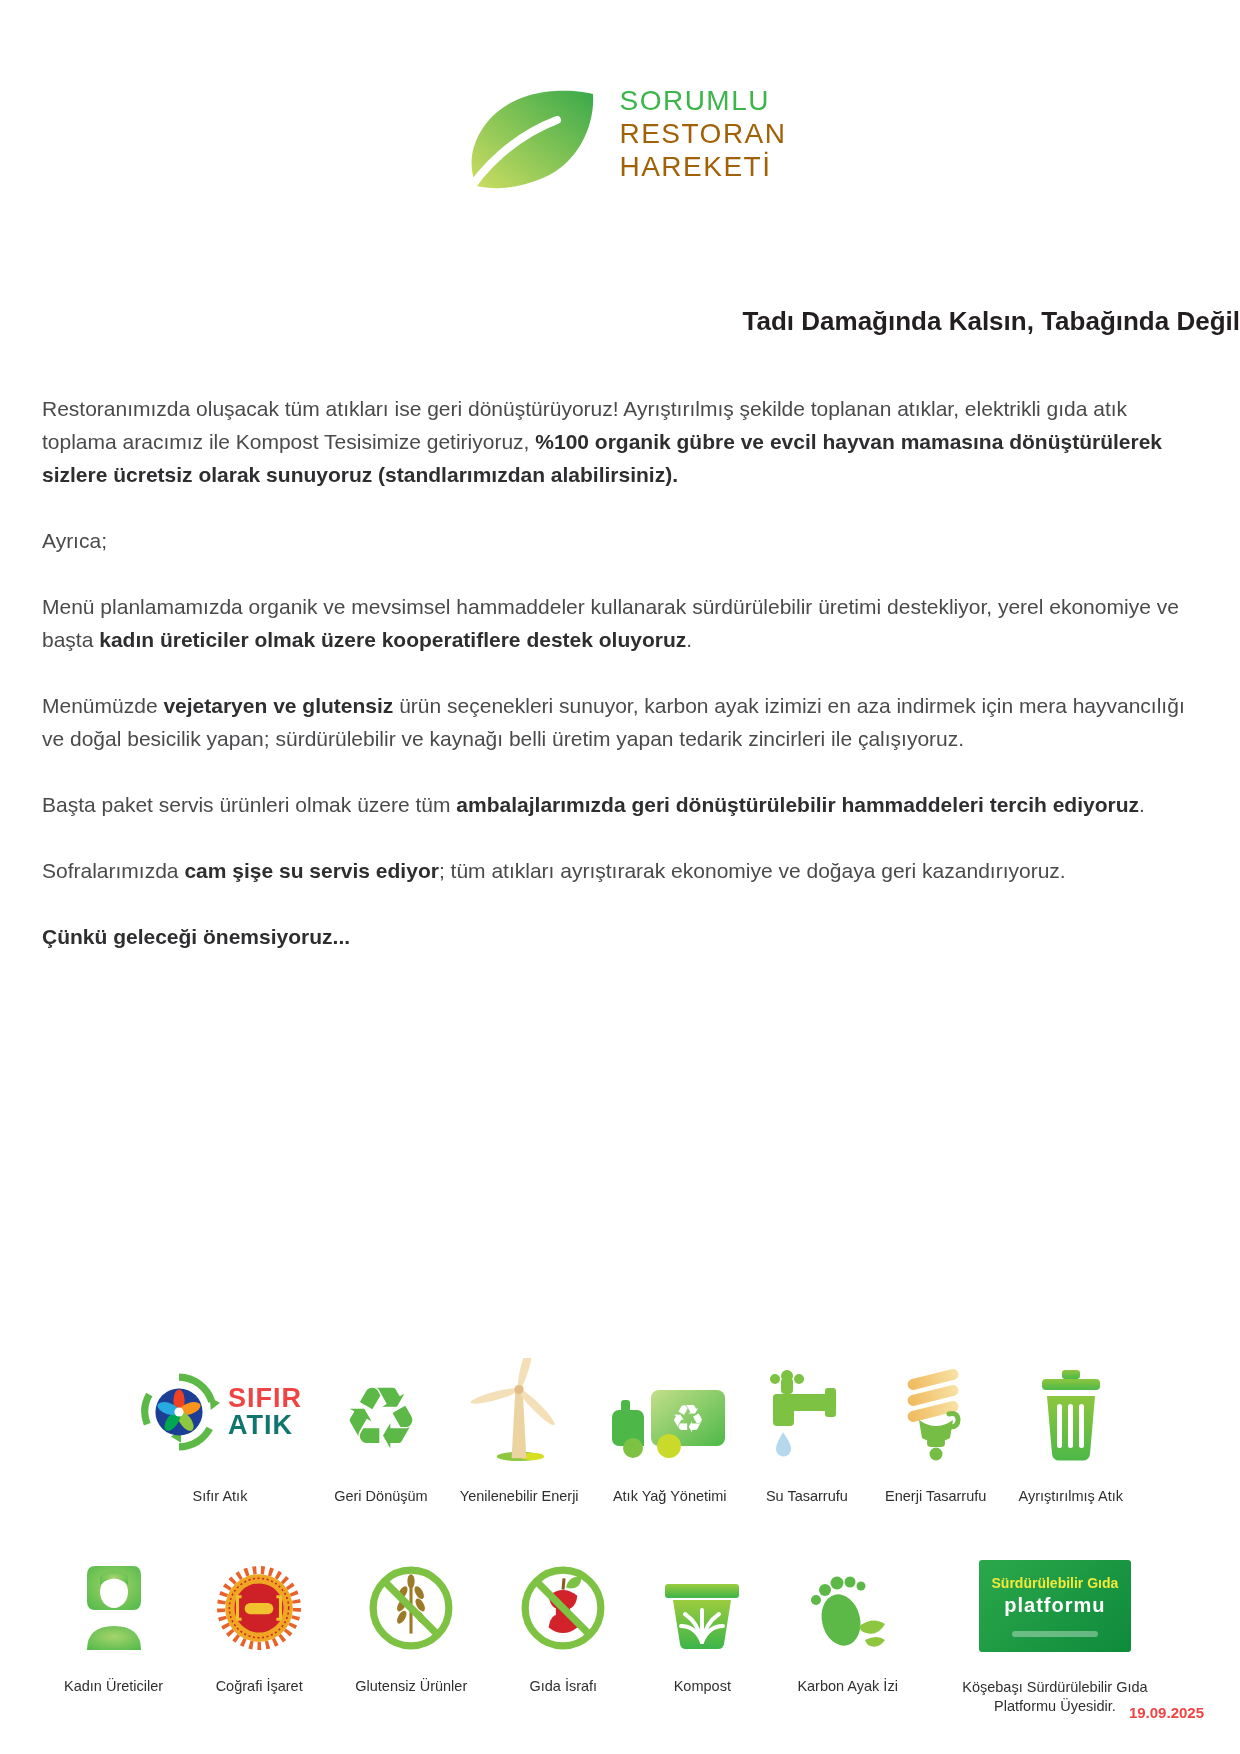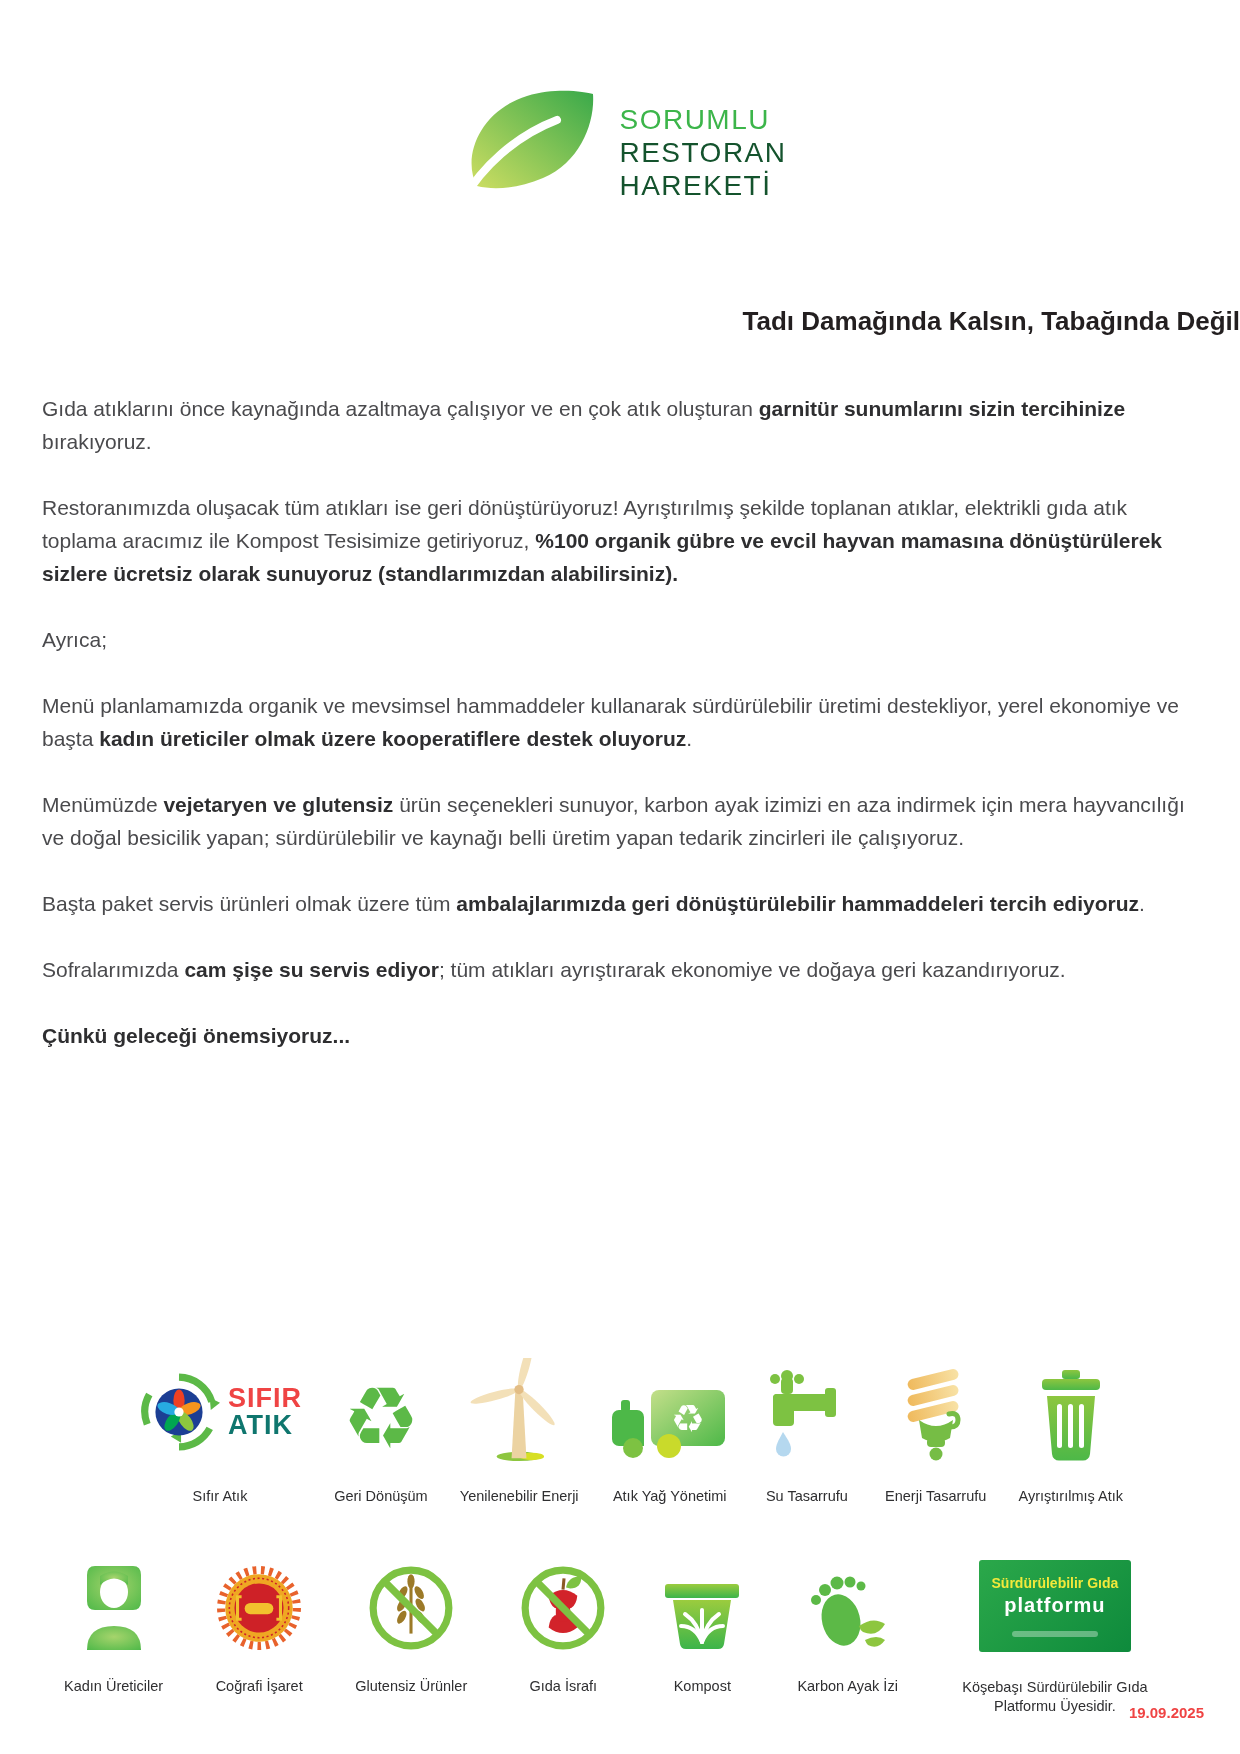--- a/index.html
+++ b/index.html
@@ -3,25 +3,25 @@
 <meta charset="utf-8">
 <style>
   * { margin:0; padding:0; box-sizing:border-box; }
   body { background:#888; font-family:"Liberation Sans", sans-serif; }
   .page {
     position:relative; width:1240px; height:1754px; background:#ffffff;
     margin:0 auto; overflow:hidden; color:#47474a;
   }
   
   .header-logo { position:absolute; top:84px; left:0; right:0;
-    display:flex; justify-content:center; align-items:flex-end; gap:16px; }
+    display:flex; justify-content:center; align-items:flex-start; gap:16px; }
   .logo-text { display:flex; flex-direction:column; font-size:28px;
     letter-spacing:1.5px; line-height:33px; font-weight:400; }
   .logo-l1 { color:#3cb54a; }
-  .logo-l2, .logo-l3 { color:#14532d; }
+  .logo-l2, .logo-l3 { color:#a16207; }
   
   .doc-title { position:absolute; top:306px; left:0; width:100%;
     text-align:right; font-size:26px; font-weight:bold; color:#231f20; }
   
   .body-text { position:absolute; top:392px; left:42px; width:1158px;
     font-size:21px; line-height:33px; color:#4a4a4d; }
   .body-text p { margin:0 0 33px 0; }
   .body-text strong { color:#2e2e30; font-weight:bold; }
   
   .icons-row { position:absolute; display:flex; justify-content:space-between; }
@@ -70,21 +70,20 @@
     <div class="logo-text">
       <span class="logo-l1">SORUMLU</span>
       <span class="logo-l2">RESTORAN</span>
       <span class="logo-l3">HAREKETİ</span>
     </div>
   </div>
 
   <div class="doc-title">Tadı Damağında Kalsın, Tabağında Değil</div>
 
   <div class="body-text">
-    <p><span>Gıda atıklarını önce kaynağında azaltmaya çalışıyor ve en çok atık oluşturan </span><strong>garnitür sunumlarını sizin tercihinize</strong><span> bırakıyoruz.</span></p>
     <p><span>Restoranımızda oluşacak tüm atıkları ise geri dönüştürüyoruz! Ayrıştırılmış şekilde toplanan atıklar, elektrikli gıda atık toplama aracımız ile Kompost Tesisimize getiriyoruz, </span><strong>%100 organik gübre ve evcil hayvan mamasına dönüştürülerek sizlere ücretsiz olarak sunuyoruz (standlarımızdan alabilirsiniz).</strong></p>
     <p><span>Ayrıca;</span></p>
     <p><span>Menü planlamamızda organik ve mevsimsel hammaddeler kullanarak sürdürülebilir üretimi destekliyor, yerel ekonomiye ve başta </span><strong>kadın üreticiler olmak üzere kooperatiflere destek oluyoruz</strong><span>.</span></p>
     <p><span>Menümüzde </span><strong>vejetaryen ve glutensiz</strong><span> ürün seçenekleri sunuyor, karbon ayak izimizi en aza indirmek için mera hayvancılığı ve doğal besicilik yapan; sürdürülebilir ve kaynağı belli üretim yapan tedarik zincirleri ile çalışıyoruz.</span></p>
     <p><span>Başta paket servis ürünleri olmak üzere tüm </span><strong>ambalajlarımızda geri dönüştürülebilir hammaddeleri tercih ediyoruz</strong><span>.</span></p>
     <p><span>Sofralarımızda </span><strong>cam şişe su servis ediyor</strong><span>; tüm atıkları ayrıştırarak ekonomiye ve doğaya geri kazandırıyoruz.</span></p>
     <p><strong>Çünkü geleceği önemsiyoruz...</strong></p>
   </div>
 
   <div class="icons-row icons-row1">

